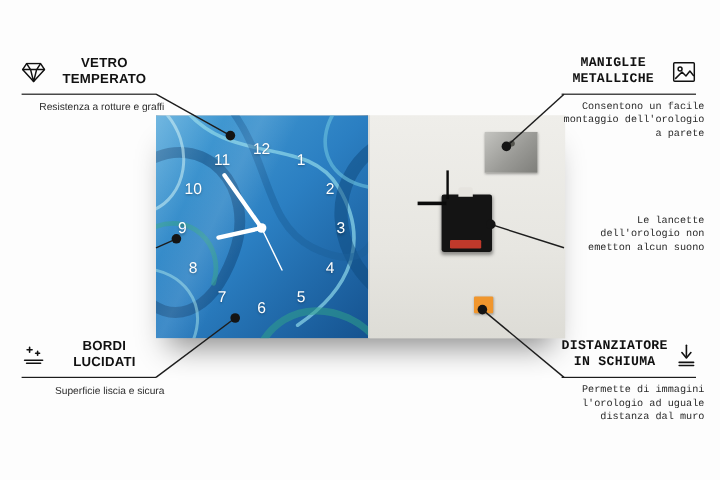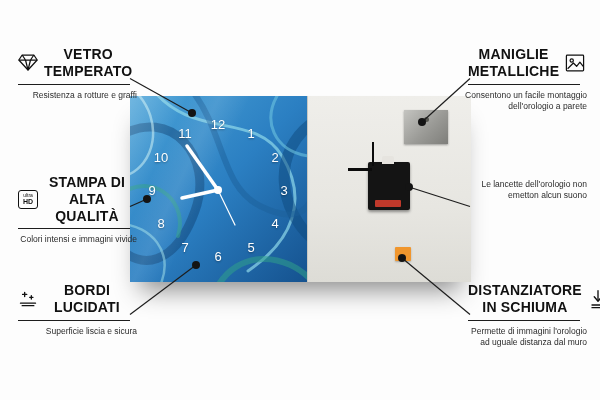--- a/index.html
+++ b/index.html
@@ -50,27 +50,27 @@
   .mech .hand-min{position:absolute;left:4px;top:-20px;width:2px;height:24px;background:#0b0b0b;}
   .mech .hand-hr{position:absolute;left:-20px;top:6px;width:24px;height:2.5px;background:#0b0b0b;}
   .mech .battery{position:absolute;left:7px;bottom:3px;width:26px;height:7px;background:#c0392b;border-radius:1px;}
   .foam{
     position:absolute;left:87px;top:151px;width:16px;height:14px;background:#f0962d;
     box-shadow:0 1px 2px rgba(0,0,0,.25);border-radius:1px;
   }
   
   .callout{position:absolute;width:112px;z-index:5;}
   .callout.left{left:18px;}
-  .callout.right{left:468px;}
+  .callout.right{left:468px;font-family:Liberation Mono, monospace;}
   .head{
     display:flex;align-items:center;gap:6px;min-height:28px;
     padding-bottom:4px;border-bottom:1.5px solid #1d1d1d;
   }
   .head .ttl{
-    flex:1;text-align:center;font-weight:bold;font-size:14px;line-height:1.2;
+    flex:1;text-align:center;font-weight:bold;font-size:11px;line-height:1.2;
     letter-spacing:.2px;color:#111;
   }
   .icon{flex:0 0 auto;width:20px;height:20px;display:flex;align-items:center;justify-content:center;color:#111;}
   .icon svg{display:block;}
   .gear-glyph{font-size:19px;line-height:1;color:#111;}
   .hd-badge{
     width:22px;height:17px;border:1.5px solid #111;border-radius:3px;
     display:flex;flex-direction:column;align-items:center;justify-content:center;line-height:1;
   }
   .hd-badge .b1{font-size:5px;color:#111;}
@@ -165,32 +165,20 @@
         <svg width="20" height="17" viewBox="0 0 24 20" fill="none" stroke="#111" stroke-width="1.5" stroke-linejoin="round">
           <path d="M5 1 L19 1 L23 7 L12 19 L1 7 Z"></path>
           <path d="M1 7 H23 M5 1 L9 7 L12 19 M19 1 L15 7 L12 19"></path>
         </svg>
       </span>
       <span class="ttl">VETRO TEMPERATO</span>
     </div>
     <div class="desc">Resistenza a rotture e graffi</div>
   </div>
 
-  <div class="callout left" style="top:174px">
-    <div class="head">
-      <span class="icon">
-        <span class="hd-badge">
-          <span class="b1">ultra</span>
-          <span class="b2">HD</span>
-        </span>
-      </span>
-      <span class="ttl">STAMPA DI ALTA QUALITÀ</span>
-    </div>
-    <div class="desc">Colori intensi e immagini vivide</div>
-  </div>
 
   <div class="callout left" style="top:282px">
     <div class="head">
       <span class="icon">
         <svg width="20" height="20" viewBox="0 0 24 24" fill="none" stroke="#111" stroke-width="1.6" stroke-linecap="round">
           <path d="M3 17 H21"></path>
           <path d="M5 20 H19"></path>
           <path d="M8 9 v-5 M5.5 6.5 h5"></path>
           <path d="M16 12 v-4 M14 10 h4"></path>
         </svg>

